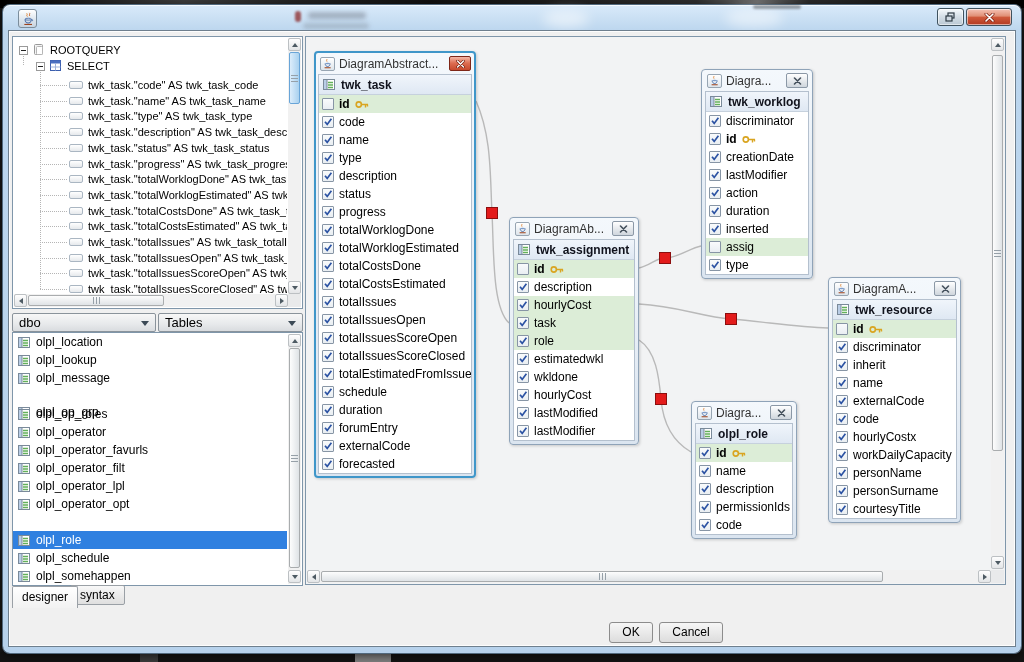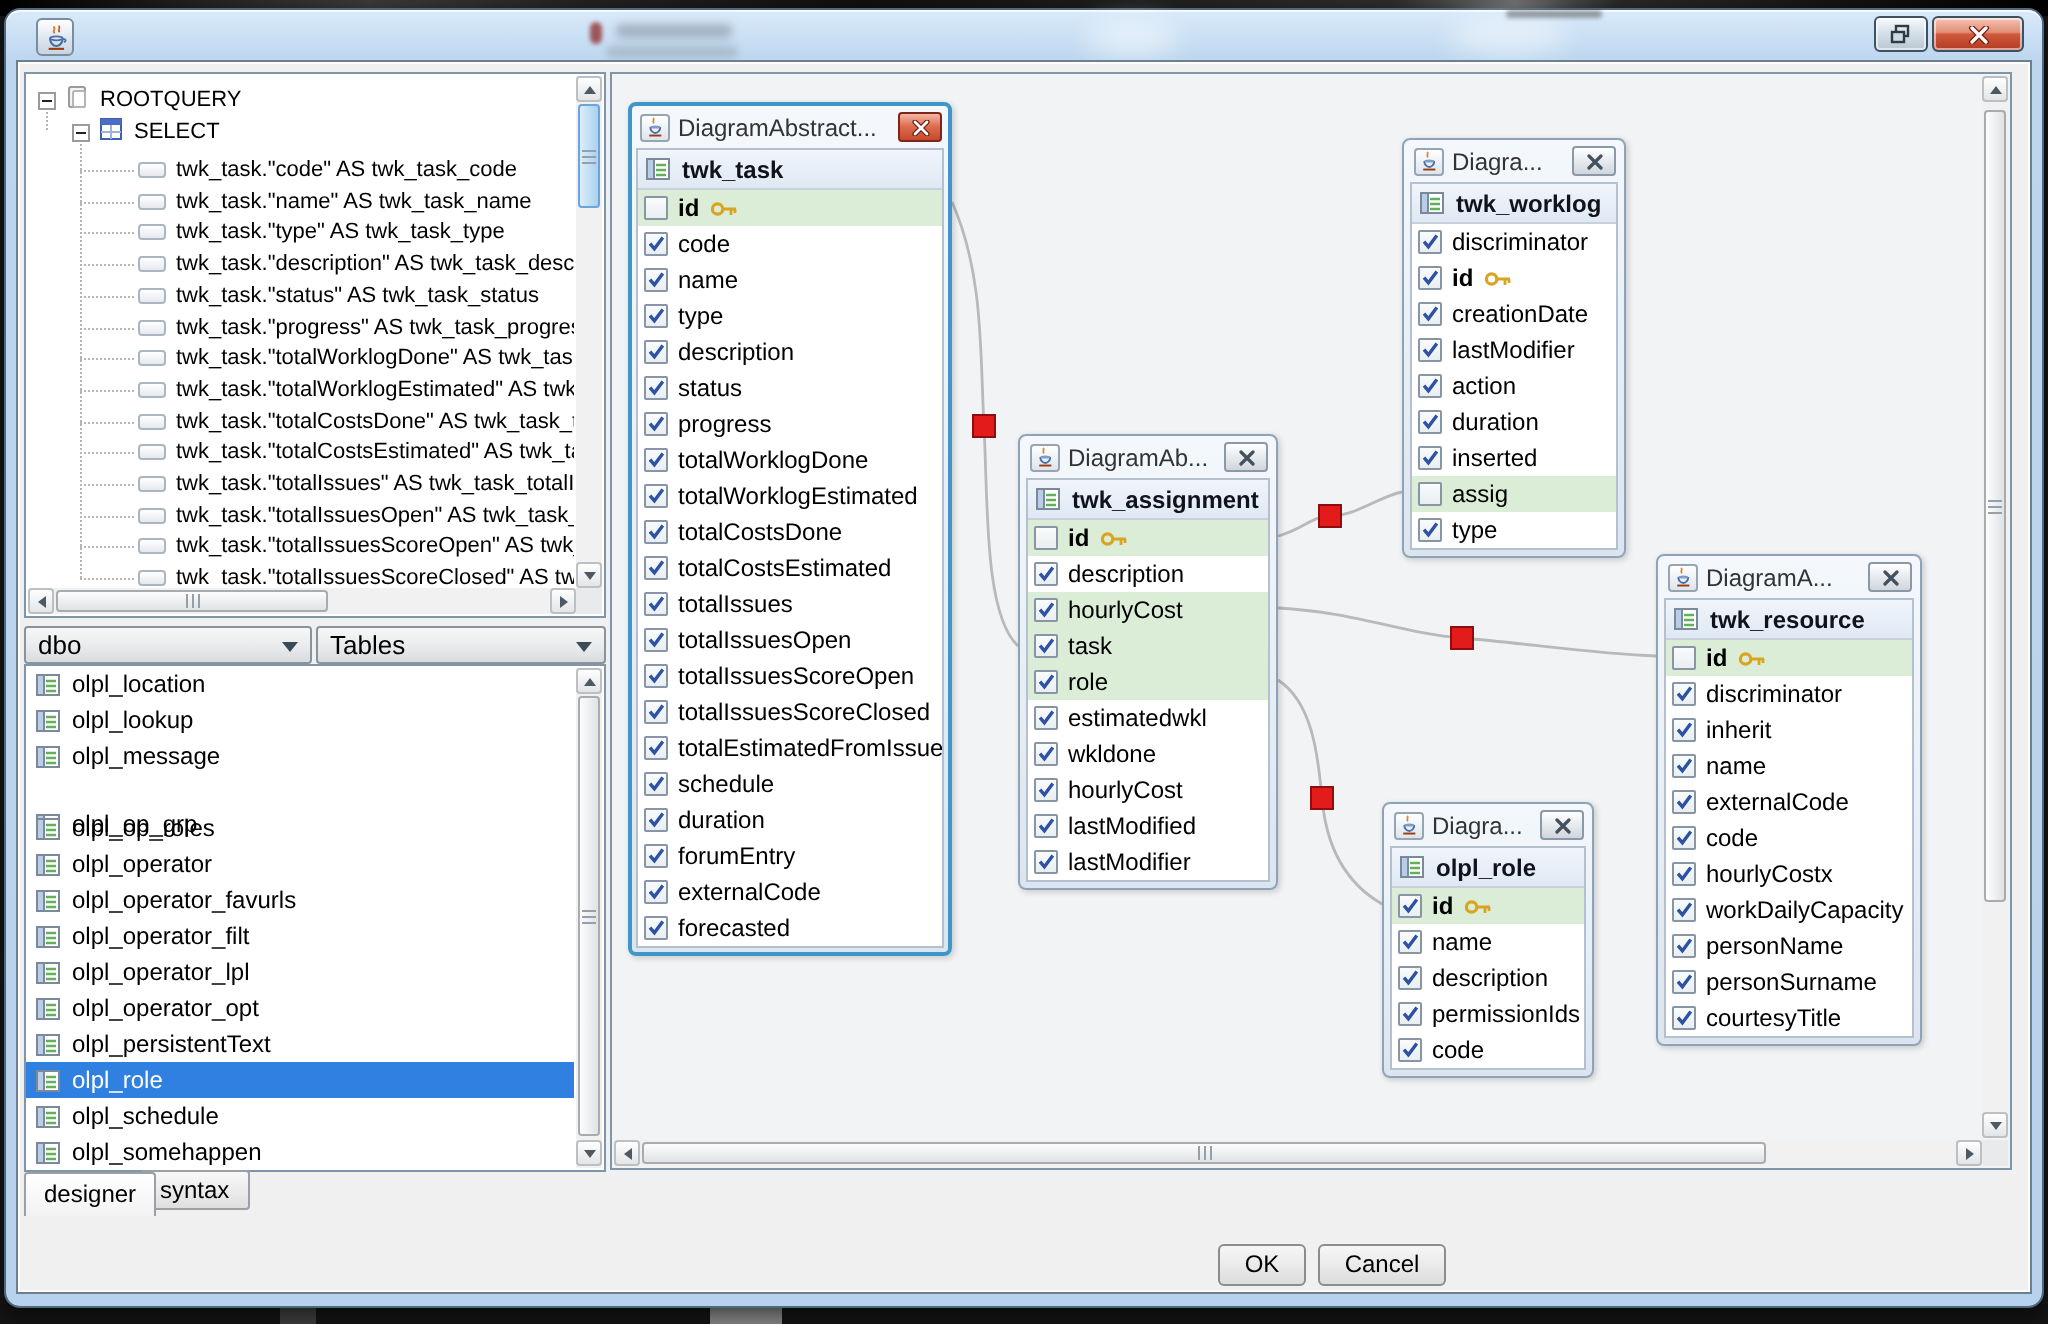--- a/index.html
+++ b/index.html
@@ -370,30 +370,20 @@
             </div>
             <div class="list-row" style="top: 162px; width: 100%;">
               <span style="display: inline-flex; flex: 0 0 auto;">
                 <svg width="14" height="13" viewBox="0 0 14 13">
                   <rect x="1.5" y="1.5" width="11" height="10" fill="#fff" stroke="#7a8a9a"></rect>
                   <rect x="1.5" y="1.5" width="3.5" height="10" fill="#b9cde6" stroke="#7a8a9a"></rect>
                   <path d="M6 4.5h5M6 7h5M6 9.5h5" stroke="#63b05a" stroke-width="1.3"></path>
                 </svg>
               </span>
               <span>olpl_operator_opt</span>
-            </div>
-            <div class="list-row" style="top: 180px; width: 100%;">
-              <span style="display: inline-flex; flex: 0 0 auto;">
-                <svg width="14" height="13" viewBox="0 0 14 13">
-                  <rect x="1.5" y="1.5" width="11" height="10" fill="#fff" stroke="#7a8a9a"></rect>
-                  <rect x="1.5" y="1.5" width="3.5" height="10" fill="#b9cde6" stroke="#7a8a9a"></rect>
-                  <path d="M6 4.5h5M6 7h5M6 9.5h5" stroke="#63b05a" stroke-width="1.3"></path>
-                </svg>
-              </span>
-              <span>olpl_persistentText</span>
             </div>
             <div class="list-row selected" style="top: 198px; width: 100%;">
               <span style="display: inline-flex; flex: 0 0 auto;">
                 <svg width="14" height="13" viewBox="0 0 14 13">
                   <rect x="1.5" y="1.5" width="11" height="10" fill="#fff" stroke="#7a8a9a"></rect>
                   <rect x="1.5" y="1.5" width="3.5" height="10" fill="#b9cde6" stroke="#7a8a9a"></rect>
                   <path d="M6 4.5h5M6 7h5M6 9.5h5" stroke="#63b05a" stroke-width="1.3"></path>
                 </svg>
               </span>
               <span>olpl_role</span>

